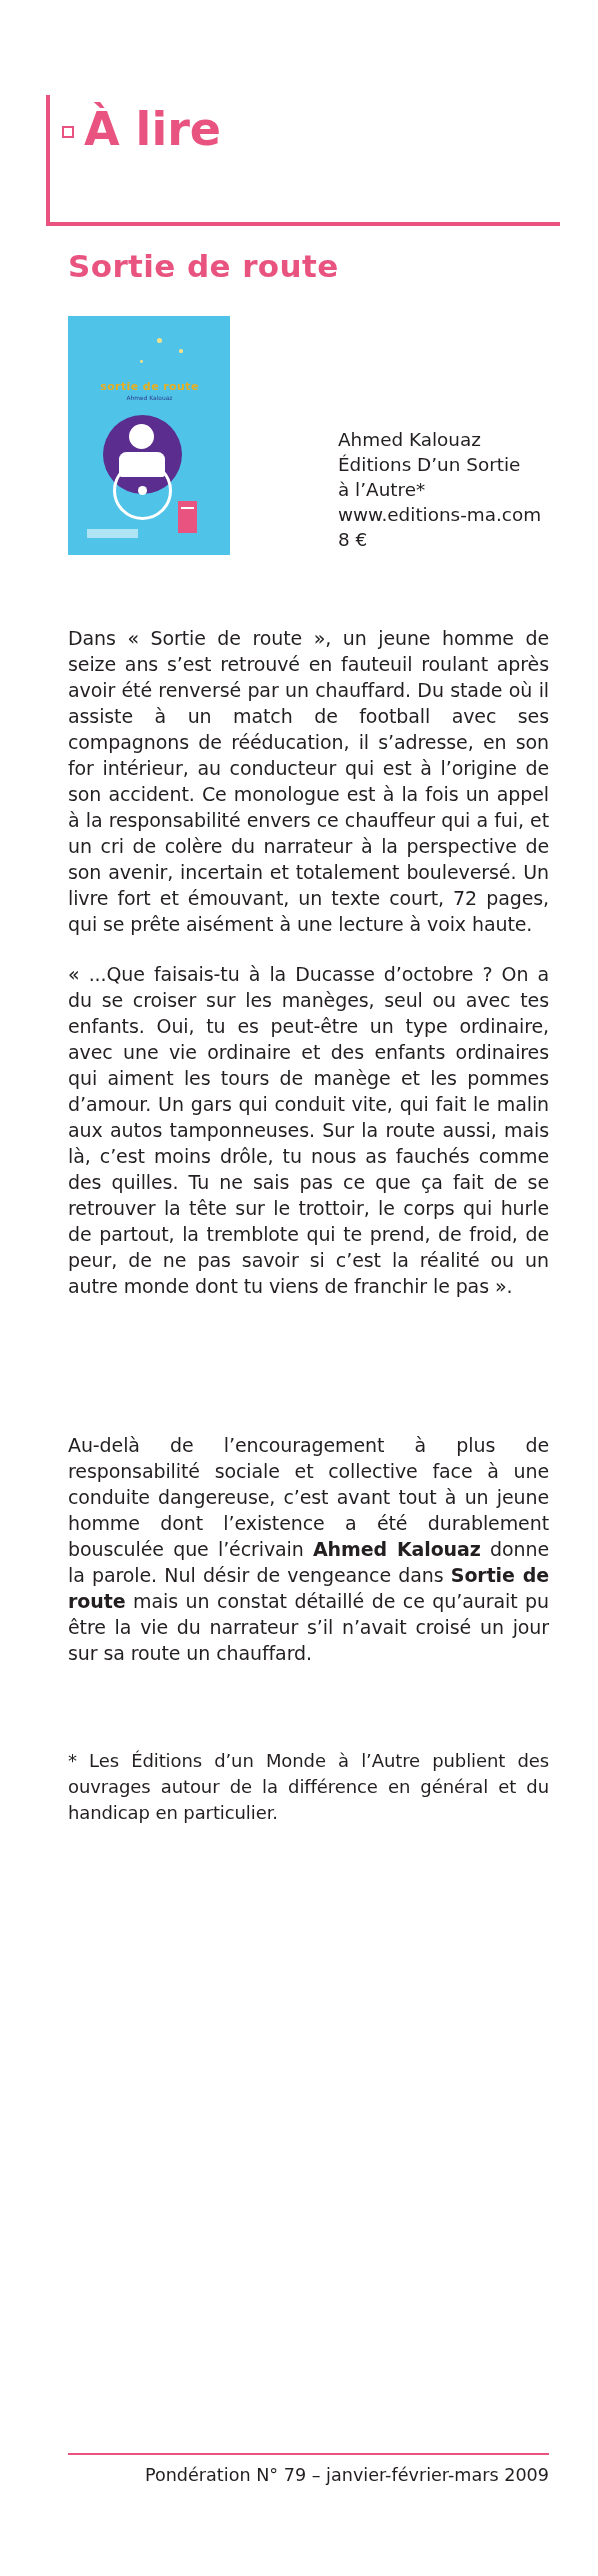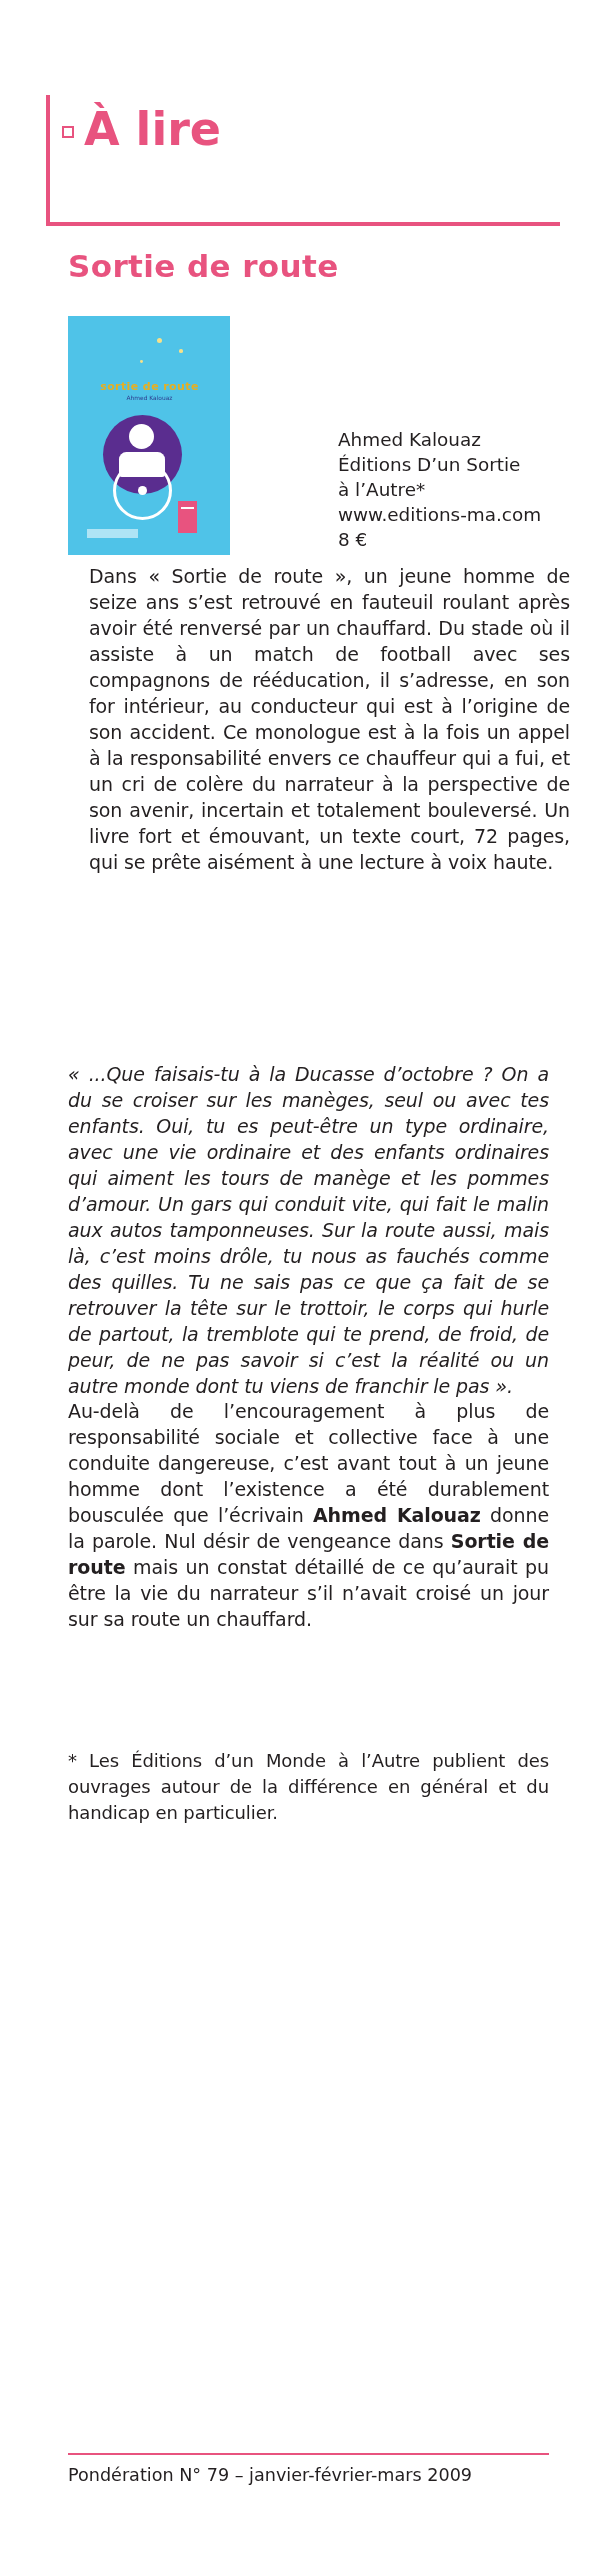--- a/index.html
+++ b/index.html
@@ -213,26 +213,25 @@
     position: absolute;
     left: 68px;
     width: 481px;
     font-size: 19px;
     line-height: 26px;
     text-align: justify;
     color: #231f20;
     font-family: "DejaVu Sans", sans-serif;
     letter-spacing: -0.1px;
   }
-  .p1 { top: 563px; margin-left: 21px; }
+  .p1 { top: 625px; }
   .p-quote {
-    top: 1061px;
-    font-style: italic;
-  }
-  .p3 { top: 1398px; }
+    top: 961px;
+  }
+  .p3 { top: 1432px; }
   .p-note {
     top: 1748px;
     font-size: 18px;
     line-height: 26px;
   }
   .body-text b { font-weight: bold; }
 
   
   .footer-rule {
     position: absolute;
@@ -243,20 +242,21 @@
     background: #e8537f;
   }
   .footer-text {
     position: absolute;
     left: 68px;
     top: 2465px;
     width: 481px;
     font-size: 17.6px;
     color: #231f20;
     font-family: "DejaVu Sans", sans-serif;
+    text-align: right;
   }
 </style>
 </head>
 <body>
 
 <div class="page">
 
   <div class="header-block">
     <div class="header-rule-left"></div>
     <div class="header-rule-bottom"></div>

